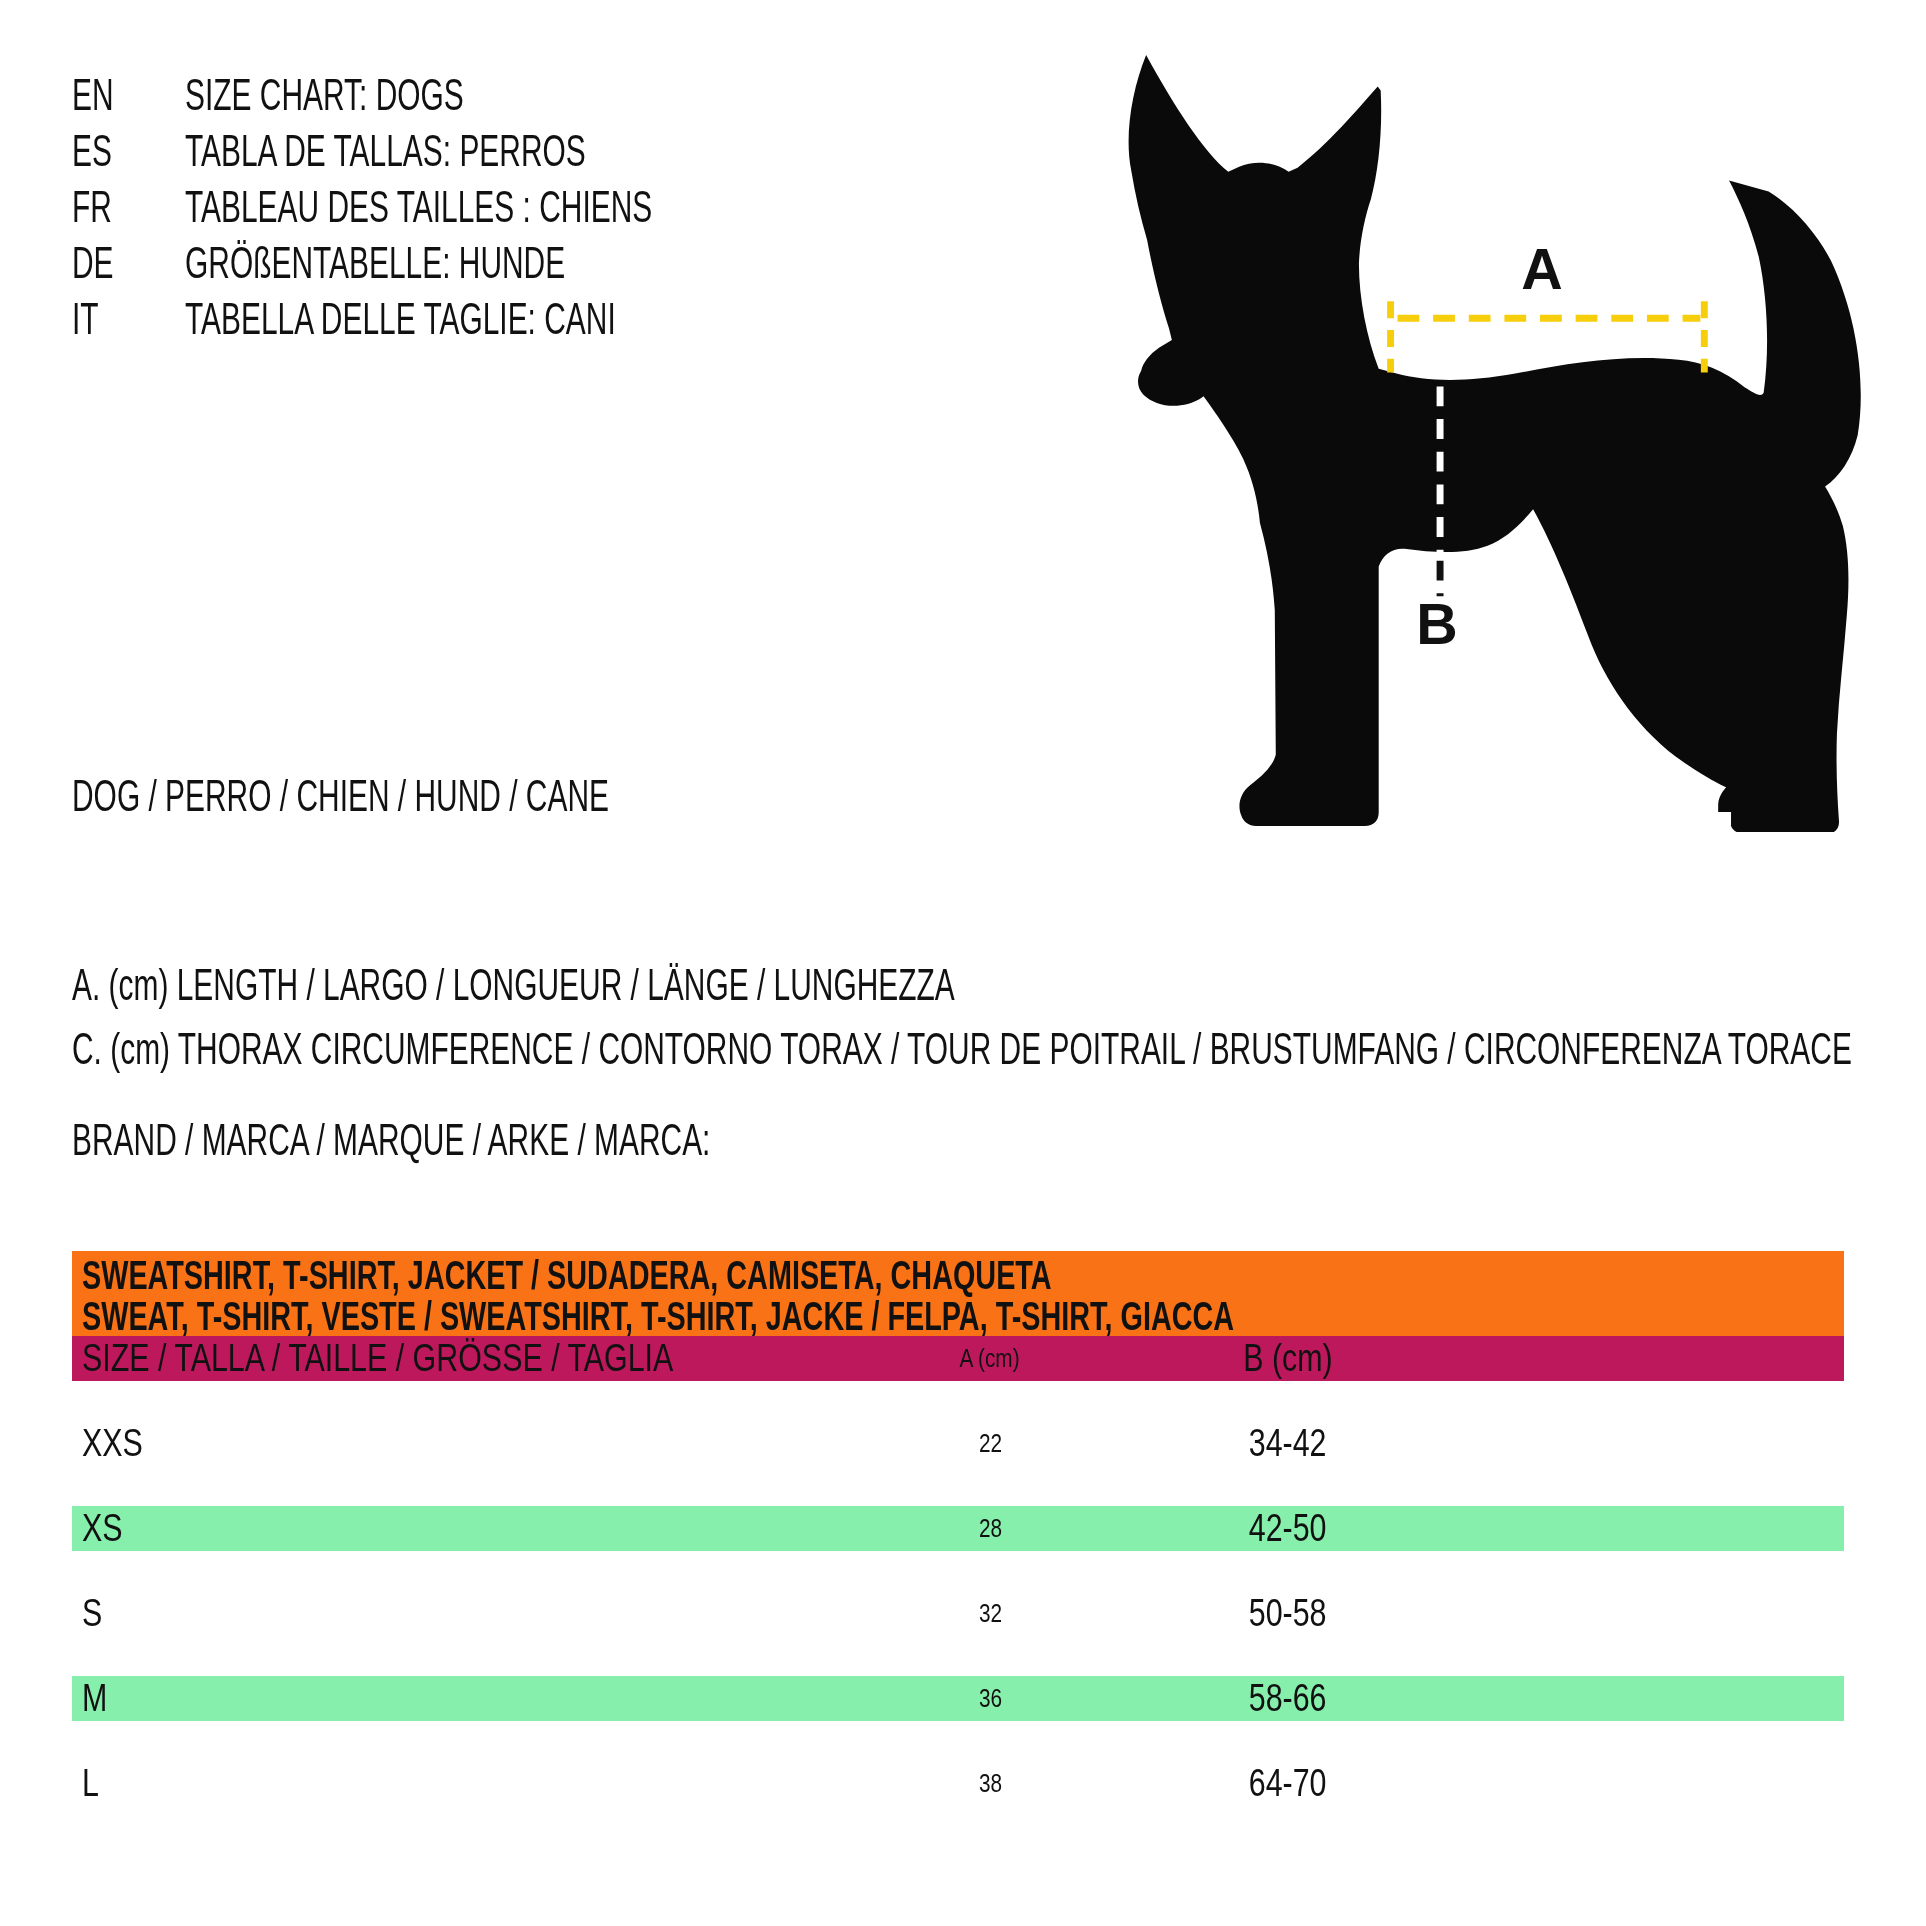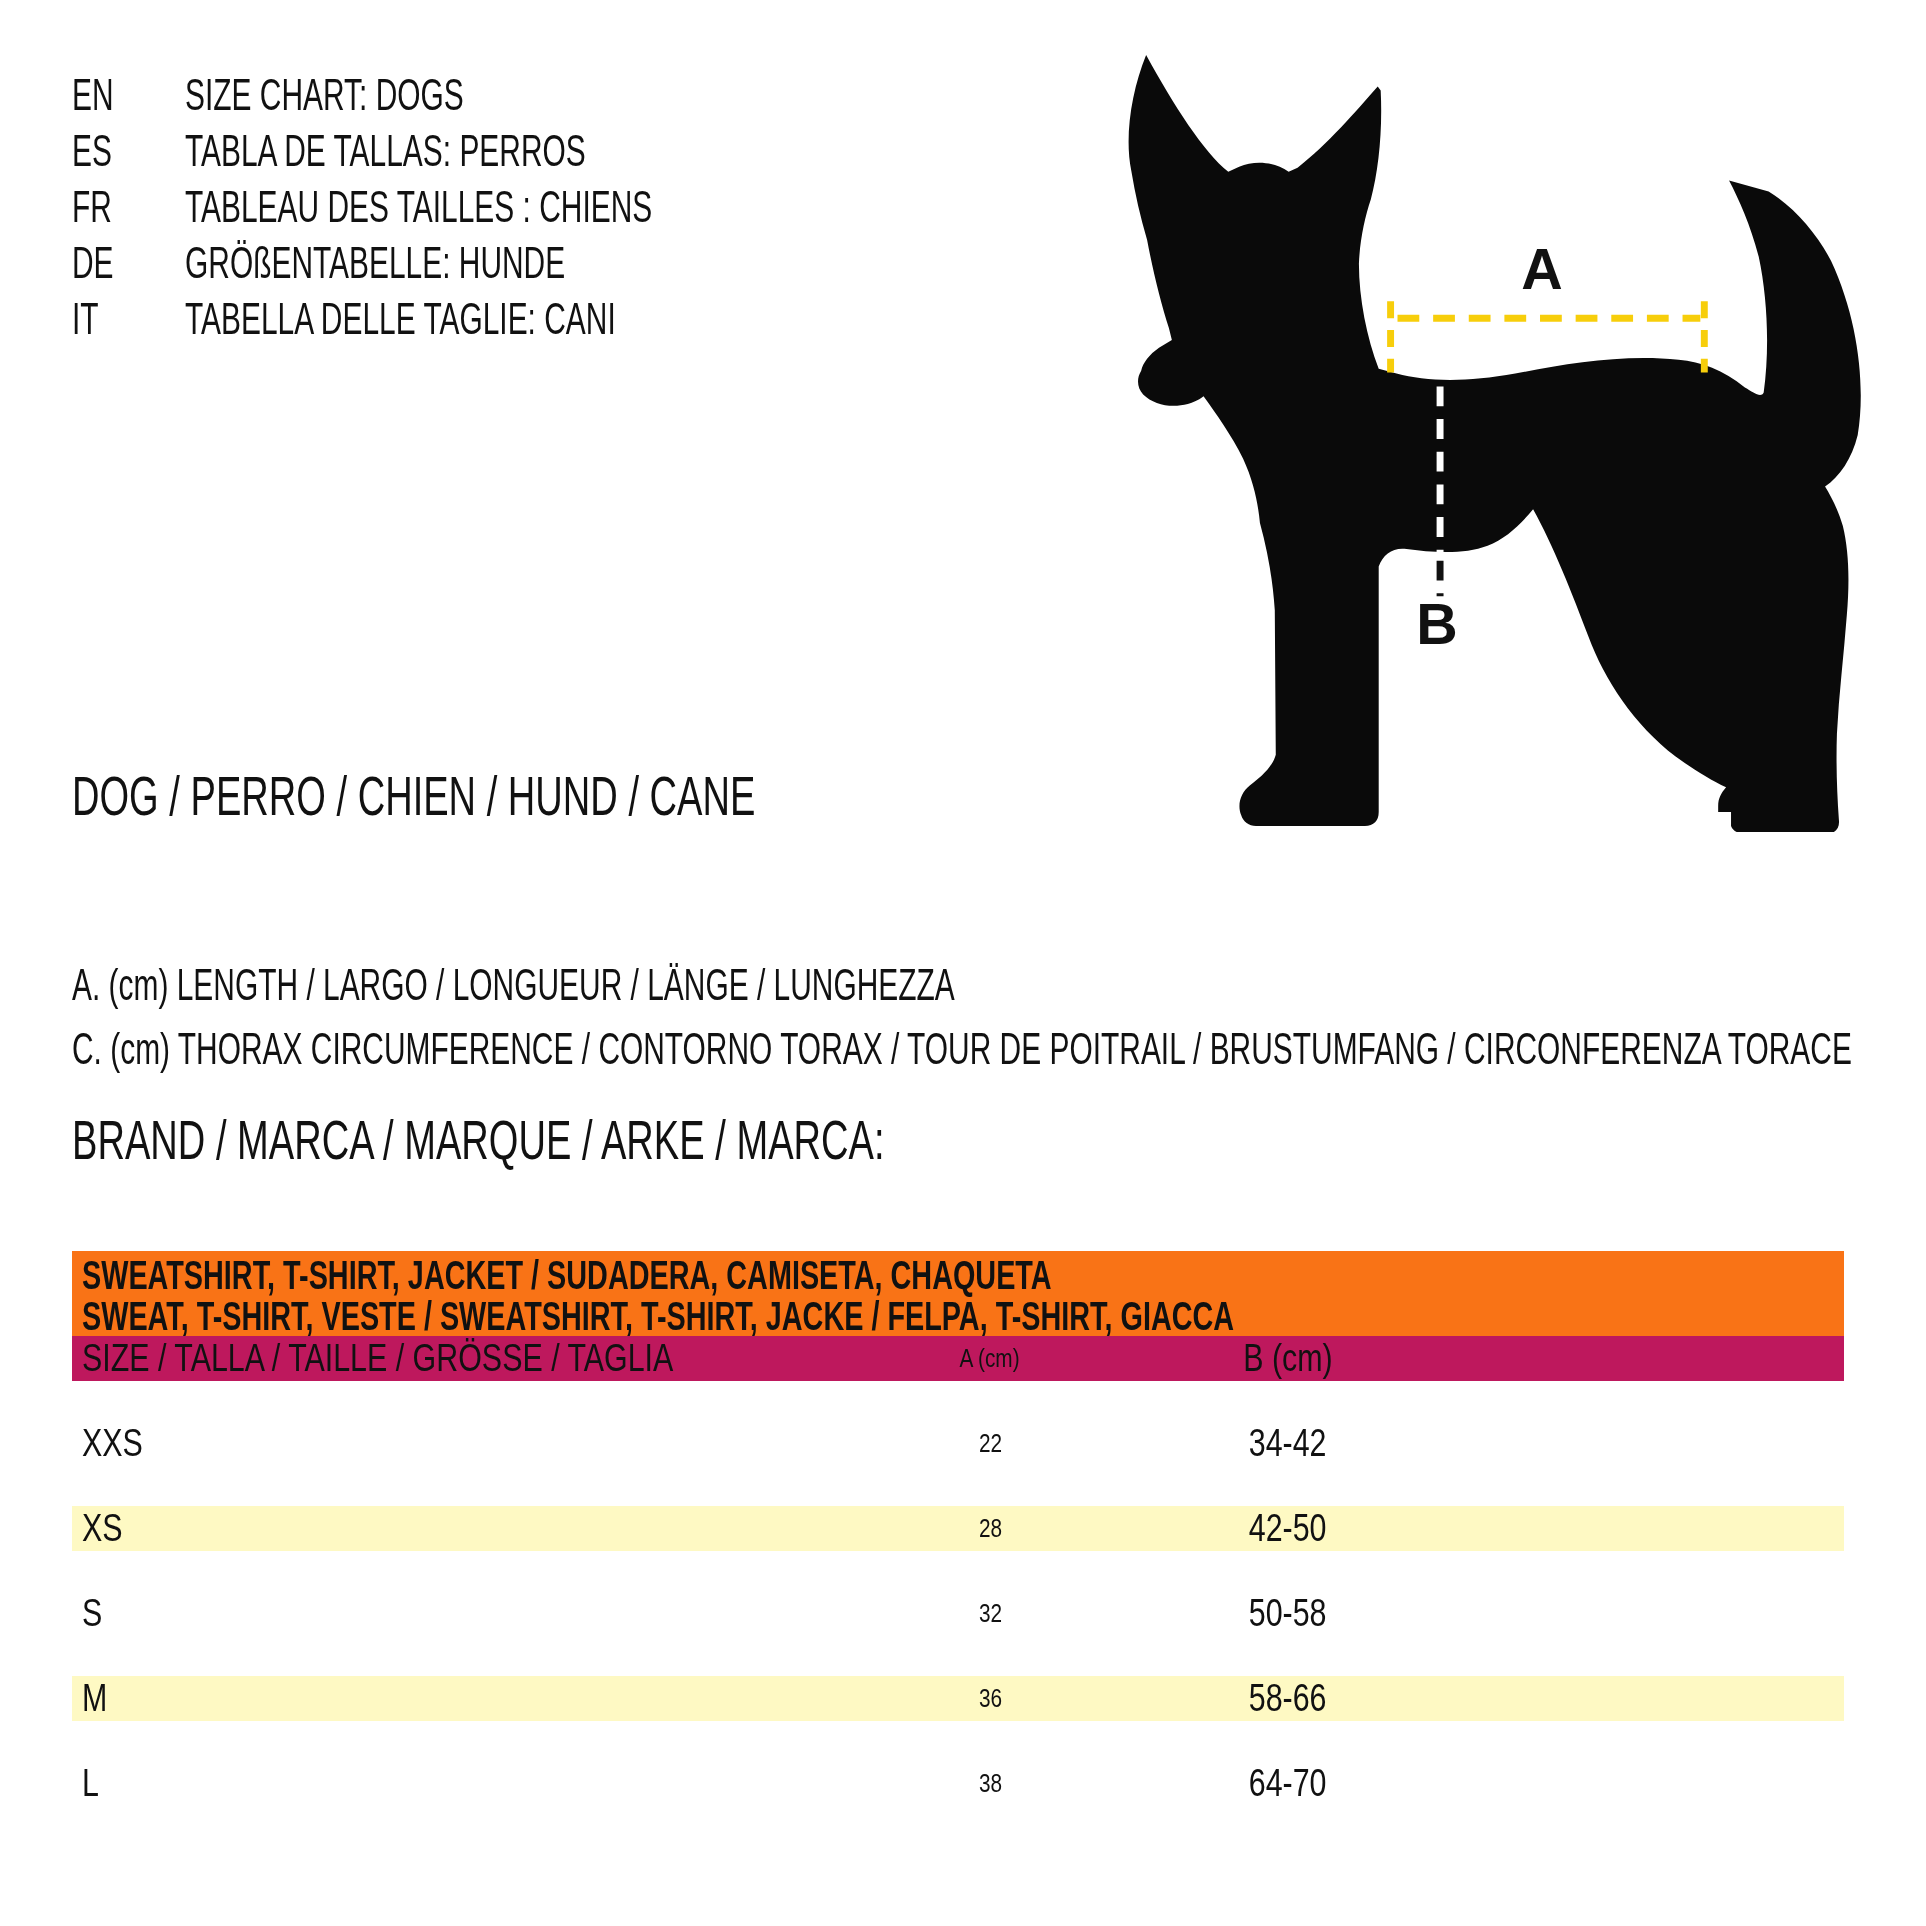--- a/index.html
+++ b/index.html
@@ -10,34 +10,34 @@
   .cx72{display:inline-block;transform:scaleX(.72);transform-origin:0 50%;white-space:nowrap;}
   .cx80{display:inline-block;transform:scaleX(.8);transform-origin:0 50%;white-space:nowrap;}
   .cxc{display:inline-block;transform:scaleX(.8);transform-origin:50% 50%;white-space:nowrap;}
 
   
   .langs{position:absolute;left:72px;top:67px;}
   .lang-row{height:56px;line-height:56px;font-size:44px;}
   .lang-code{display:inline-block;width:101px;vertical-align:top;}
   .lang-label{display:inline-block;vertical-align:top;}
 
-  .caption-line{position:absolute;left:72px;font-size:56px;line-height:50px;}
+  .caption-line{position:absolute;left:72px;font-size:44px;line-height:50px;}
   #dog-caption{top:771px;}
   #brand-line{top:1115px;}
 
   .measures{position:absolute;left:72px;top:953px;}
   .measure-line{height:64px;line-height:64px;font-size:44px;}
 
   
   .size-table{position:absolute;left:72px;top:1251px;width:1772px;}
   .band{background:#f97316;height:85px;padding:4px 0 0 10px;box-sizing:border-box;}
   .band-line{font-size:40px;font-weight:700;line-height:41px;}
   .thead{background:#be185d;height:45px;position:relative;}
   .trow{height:45px;position:relative;margin-top:40px;}
-  .trow.alt{background:#fef9c3;}
+  .trow.alt{background:#86efac;}
   .c0{position:absolute;left:10px;top:0;height:100%;line-height:45px;font-size:38px;}
   .c1{position:absolute;left:740px;width:356px;top:0;height:100%;line-height:45px;
       font-size:26px;text-align:center;}
   .c2{position:absolute;left:1038px;width:356px;top:0;height:100%;line-height:45px;
       font-size:38px;text-align:center;}
 
   
   #dog-diagram{position:absolute;left:871px;top:30px;width:1055px;height:802px;}
   .meas-label{font-family:"Liberation Sans",sans-serif;font-weight:700;font-size:58px;fill:#111;}
 </style>

